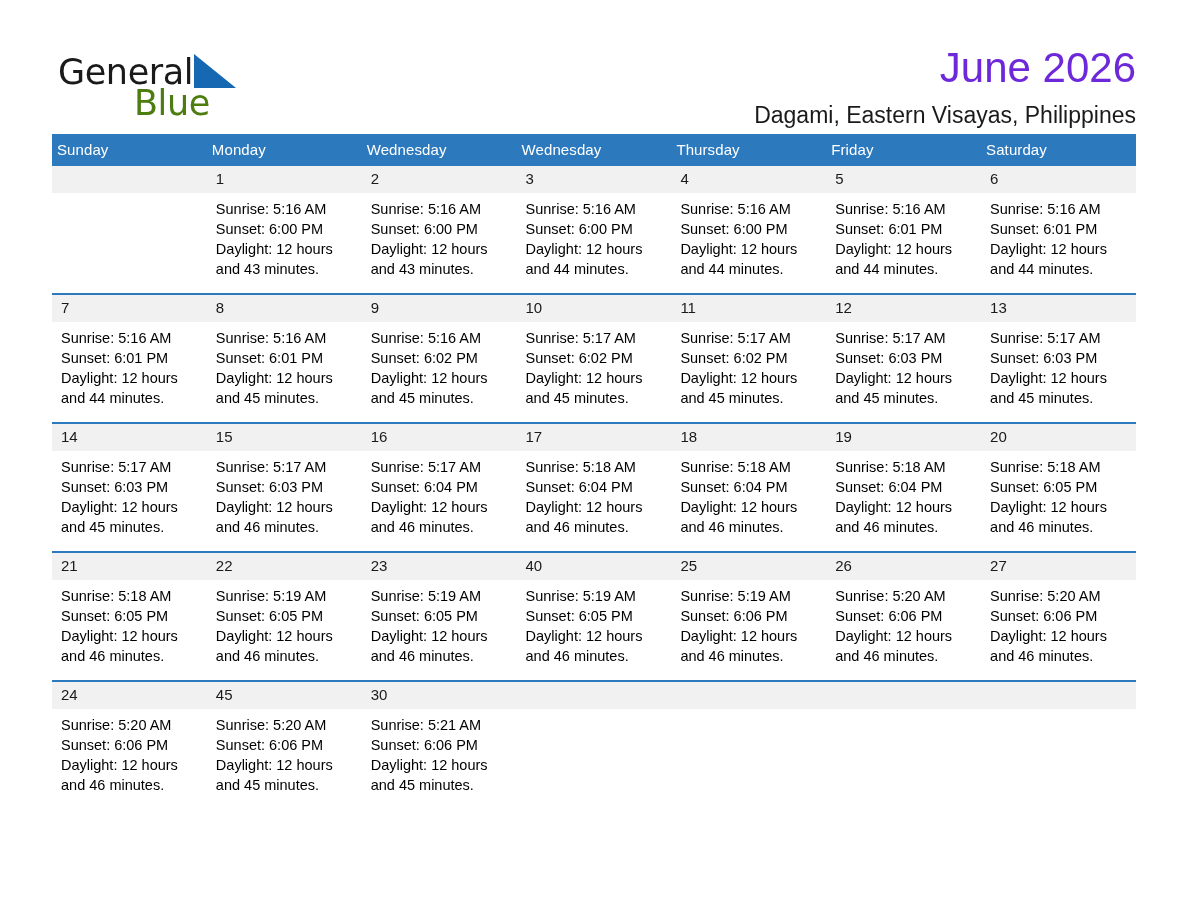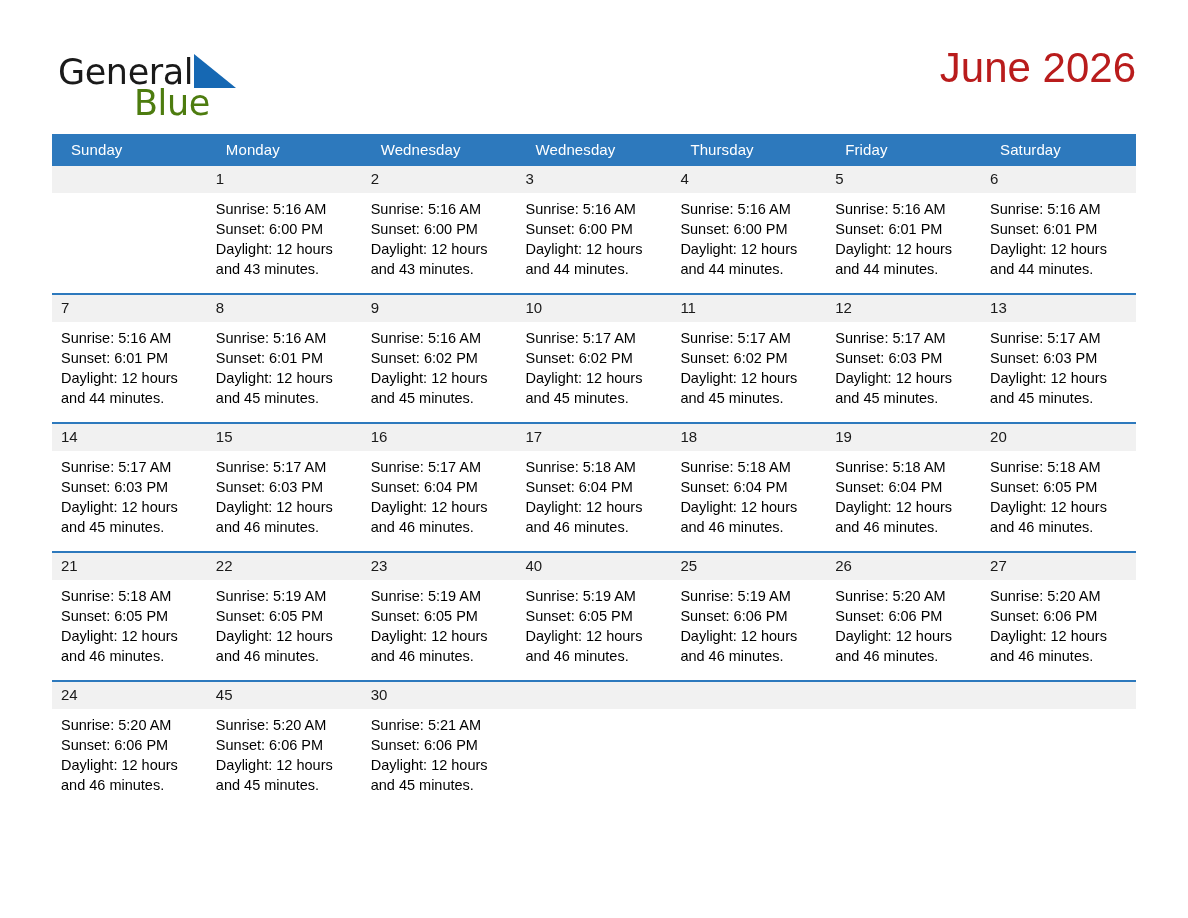--- a/index.html
+++ b/index.html
@@ -70,21 +70,21 @@
   }
   .title-block {
     position: absolute;
     right: 0;
     top: 0;
     text-align: right;
   }
   .month-title {
     font-size: 42px;
     font-weight: normal;
-    color: #b91c1c;
+    color: #6d28d9;
     line-height: 1.05;
     margin: 38px 0 0 0;
     letter-spacing: 0px;
   }
   .location {
     font-size: 23px;
     font-weight: normal;
     color: #1a1a1a;
     margin: 12px 0 0 0;
     letter-spacing: 0px;
@@ -98,21 +98,21 @@
     table-layout: fixed;
   }
   .calendar col { width: 154.85px; }
 
   thead th {
     background: #2d79bd;
     color: #ffffff;
     font-size: 15px;
     font-weight: normal;
     text-align: left;
-    padding: 7px 0 8px 19px;
+    padding: 7px 0 8px 5px;
     letter-spacing: 0.1px;
   }
 
   tbody tr.week > td {
     vertical-align: top;
     padding: 0;
     border-top: 2px solid #2d79bd;
   }
   tbody tr.week:first-child > td {
     border-top: none;
@@ -145,20 +145,21 @@
 
     <div class="brand">
       <span class="brand-row1">
         <span class="brand-general">General</span><span class="brand-tri"></span>
       </span>
       <span class="brand-row2">Blue</span>
     </div>
 
     <div class="title-block">
       <h1 class="month-title">June 2026</h1>
+      <div class="location">Dagami, Eastern Visayas, Philippines</div>
     </div>
 
   </div>
 
   <table class="calendar">
     <colgroup>
       <col>
         <col>
         <col>
         <col>

